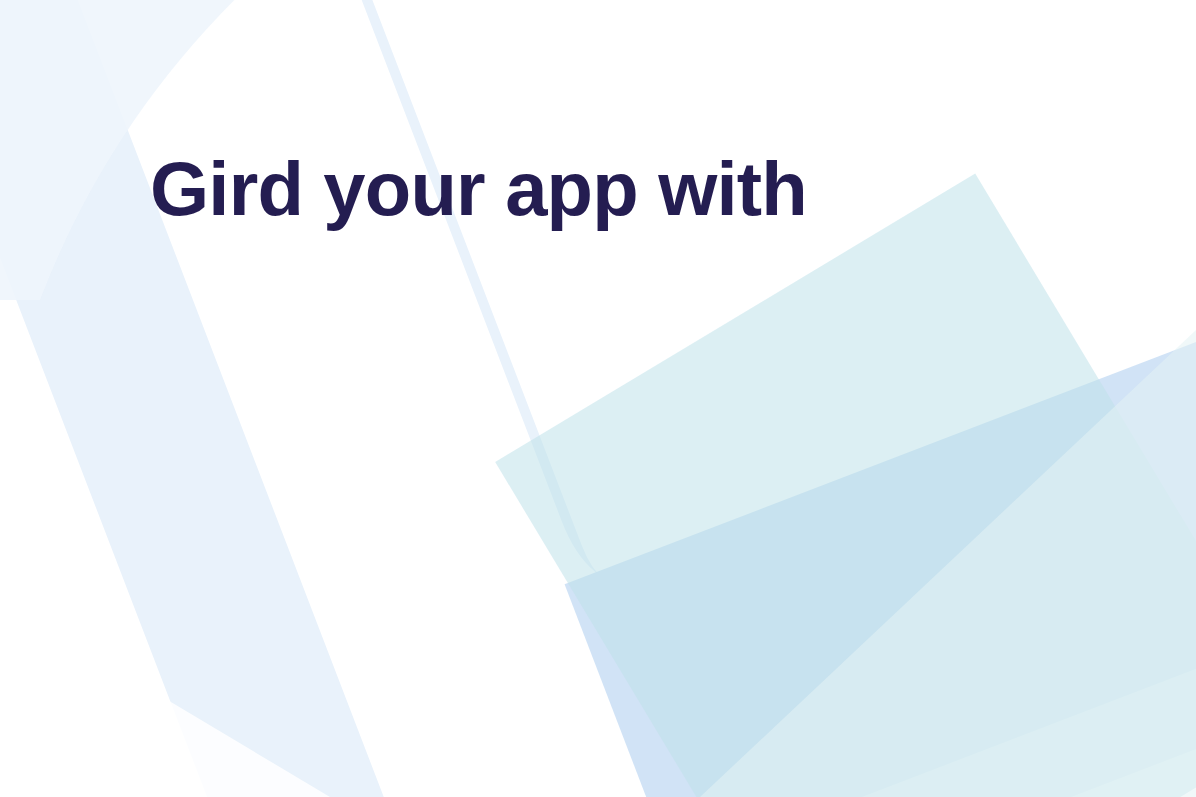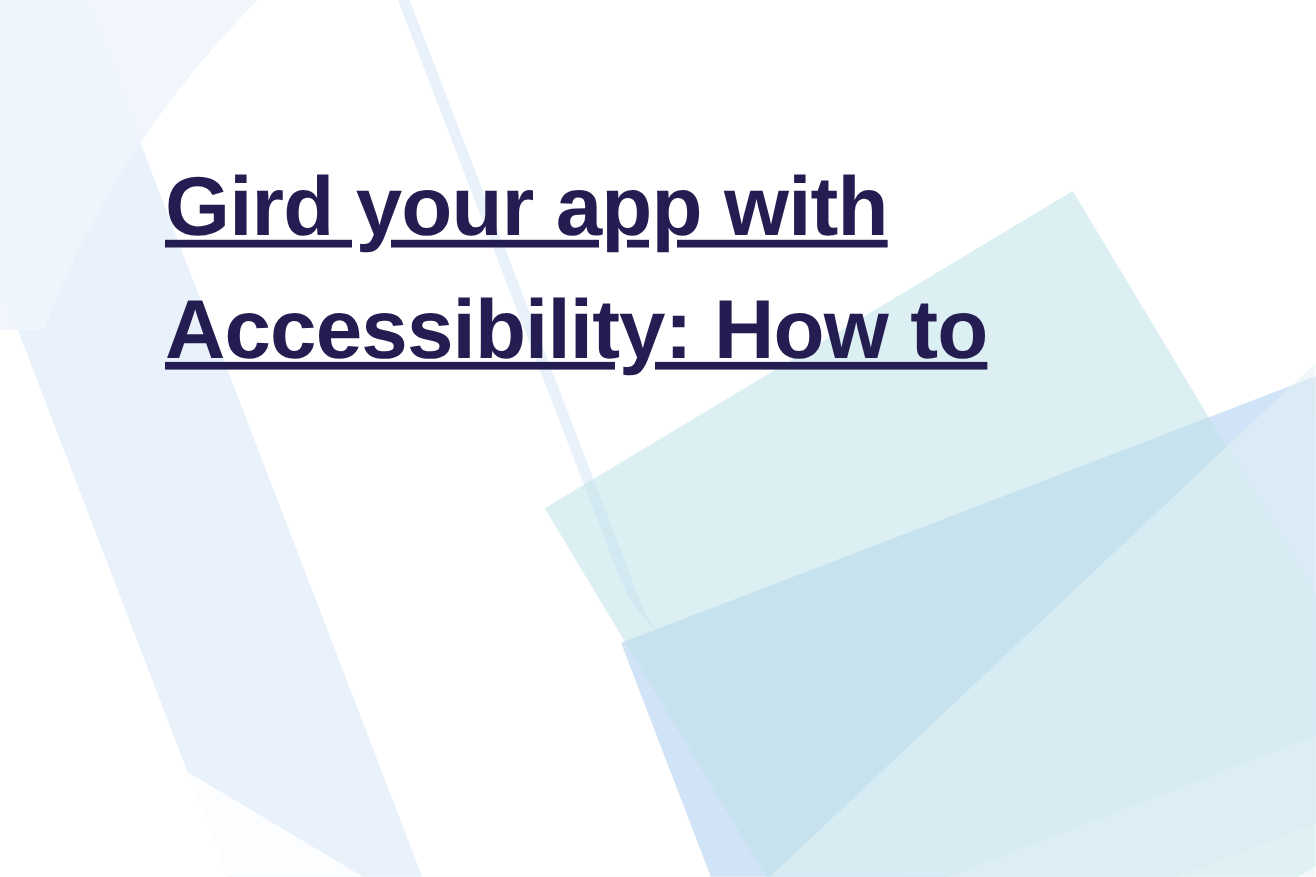--- a/index.html
+++ b/index.html
@@ -43,21 +43,20 @@
     font-weight: bold;
     font-size: 76px;
     line-height: 111px;
     letter-spacing: -0.8px;
     color: #241d51;
   }
 
   #headline .hl-line {
     display: block;
     white-space: nowrap;
-    text-decoration: underline;
   }
 </style>
 </head>
 <body>
 
 <div id="banner">
 
   <svg id="bg-art" viewBox="0 0 1196 797" preserveAspectRatio="none" xmlns="http://www.w3.org/2000/svg">
 
     <defs>
@@ -123,16 +122,15 @@
 
       <g>
         <path d="M 0 600 L 330 797 L 0 797 Z" fill="#ffffff" opacity="0.85"></path>
       </g>
 
     </g>
   </svg>
 
   <h1 id="headline">
     <span class="hl-line">Gird your app with</span>
-    <span class="hl-line">Accessibility: How to</span>
   </h1>
 
 </div>
 
 </body></html>

